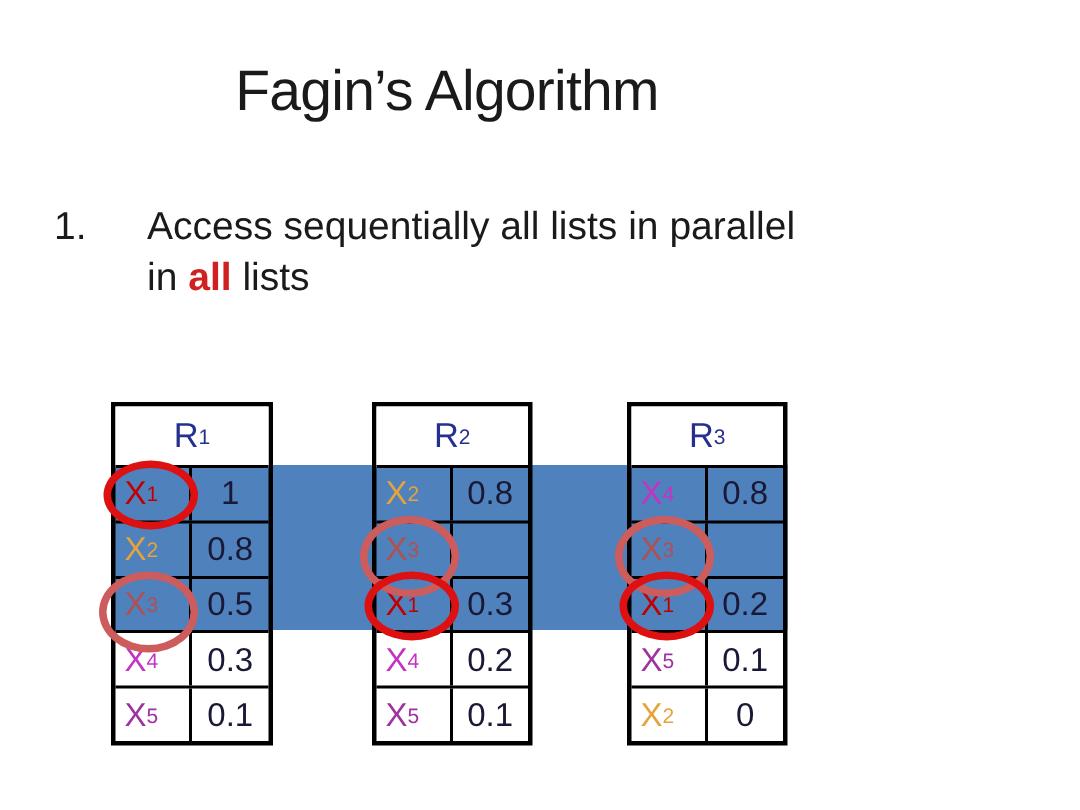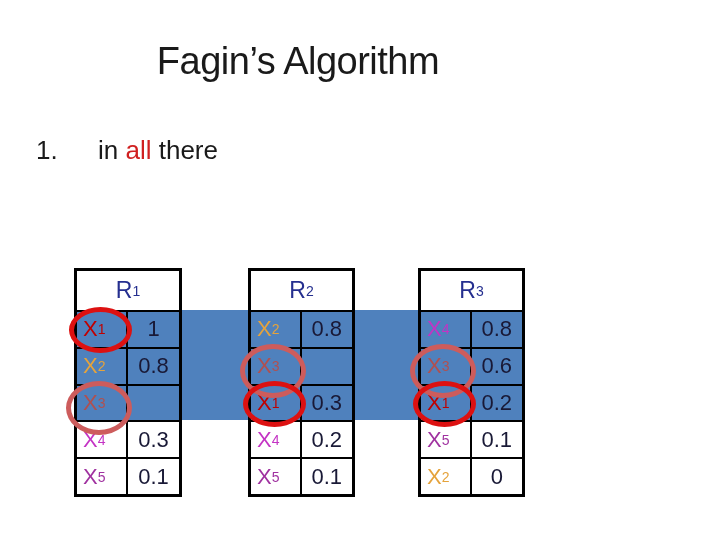--- a/index.html
+++ b/index.html
@@ -22,21 +22,21 @@
   .body-text{
     position:absolute;
     left:36px;top:133px;width:660px;
     font-size:26px;line-height:34px;
     color:#1a1a1a;
     display:flex;
   }
   .body-num{width:62px;flex:0 0 62px;}
   .body-lines{flex:1;}
   .kw-k{color:var(--k-gold);}
-  .kw-all{color:var(--all-red);}
+  .kw-all{color:var(--all-red);font-weight:bold;}
   .hl-band{
     position:absolute;
     left:74px;top:310px;width:451px;height:110px;
     background:var(--highlight-blue);
   }
   .rtable{
     position:absolute;
     top:268px;height:229px;
     border:3px solid #000;
     box-sizing:border-box;
@@ -93,21 +93,22 @@
 </head>
 <body>
 
 <div class="slide" style="--highlight-blue: #4F81BD; --k-gold: #E8A33D; --all-red: #D02020; --circle-bright: #DD1111; --circle-soft: #CD5C5C; --header-navy: #252F8F; --value-text: #191936; --x1: #C00000; --x2: #E5A33C; --x3: #B05050; --x4: #C433C4; --x5: #A032A0;">
 
   <div class="slide-title">Fagin’s Algorithm</div>
 
   <div class="body-text">
     <span class="body-num">1.</span>
     <div class="body-lines">
-      <div><span>in </span><span class="kw-all">all</span><span> there</span></div>
+      <div><span>Access sequentially all lists in parallel</span></div>
+      <div><span>in </span><span class="kw-all">all</span><span> lists</span></div>
     </div>
   </div>
 
   <div class="hl-band"></div>
 
   <div id="tables-area">
       <div class="rtable t1">
     <div class="thead">
           <span class="rname">R</span>
           <sub class="rsub">1</sub>
@@ -126,20 +127,21 @@
             <sub class="xsub">2</sub>
           </div>
     <div class="vcell">0.8</div>
   </div>
         <div class="trow">
     <div class="xcell" style="color: rgb(176, 80, 80);">
             <span class="xname">X</span>
             <sub class="xsub">3</sub>
             <span class="circle circle-soft"></span>
           </div>
+    <div class="vcell">0.5</div>
   </div>
         <div class="trow">
     <div class="xcell" style="color: rgb(196, 51, 196);">
             <span class="xname">X</span>
             <sub class="xsub">4</sub>
           </div>
     <div class="vcell">0.3</div>
   </div>
         <div class="trow">
     <div class="xcell" style="color: rgb(160, 50, 160);">
@@ -202,21 +204,20 @@
             <sub class="xsub">4</sub>
           </div>
     <div class="vcell">0.8</div>
   </div>
         <div class="trow">
     <div class="xcell" style="color: rgb(176, 80, 80);">
             <span class="xname">X</span>
             <sub class="xsub">3</sub>
             <span class="circle circle-soft"></span>
           </div>
-    <div class="vcell">0.6</div>
   </div>
         <div class="trow">
     <div class="xcell" style="color: rgb(192, 0, 0);">
             <span class="xname">X</span>
             <sub class="xsub">1</sub>
             <span class="circle circle-bright"></span>
           </div>
     <div class="vcell">0.2</div>
   </div>
         <div class="trow">

